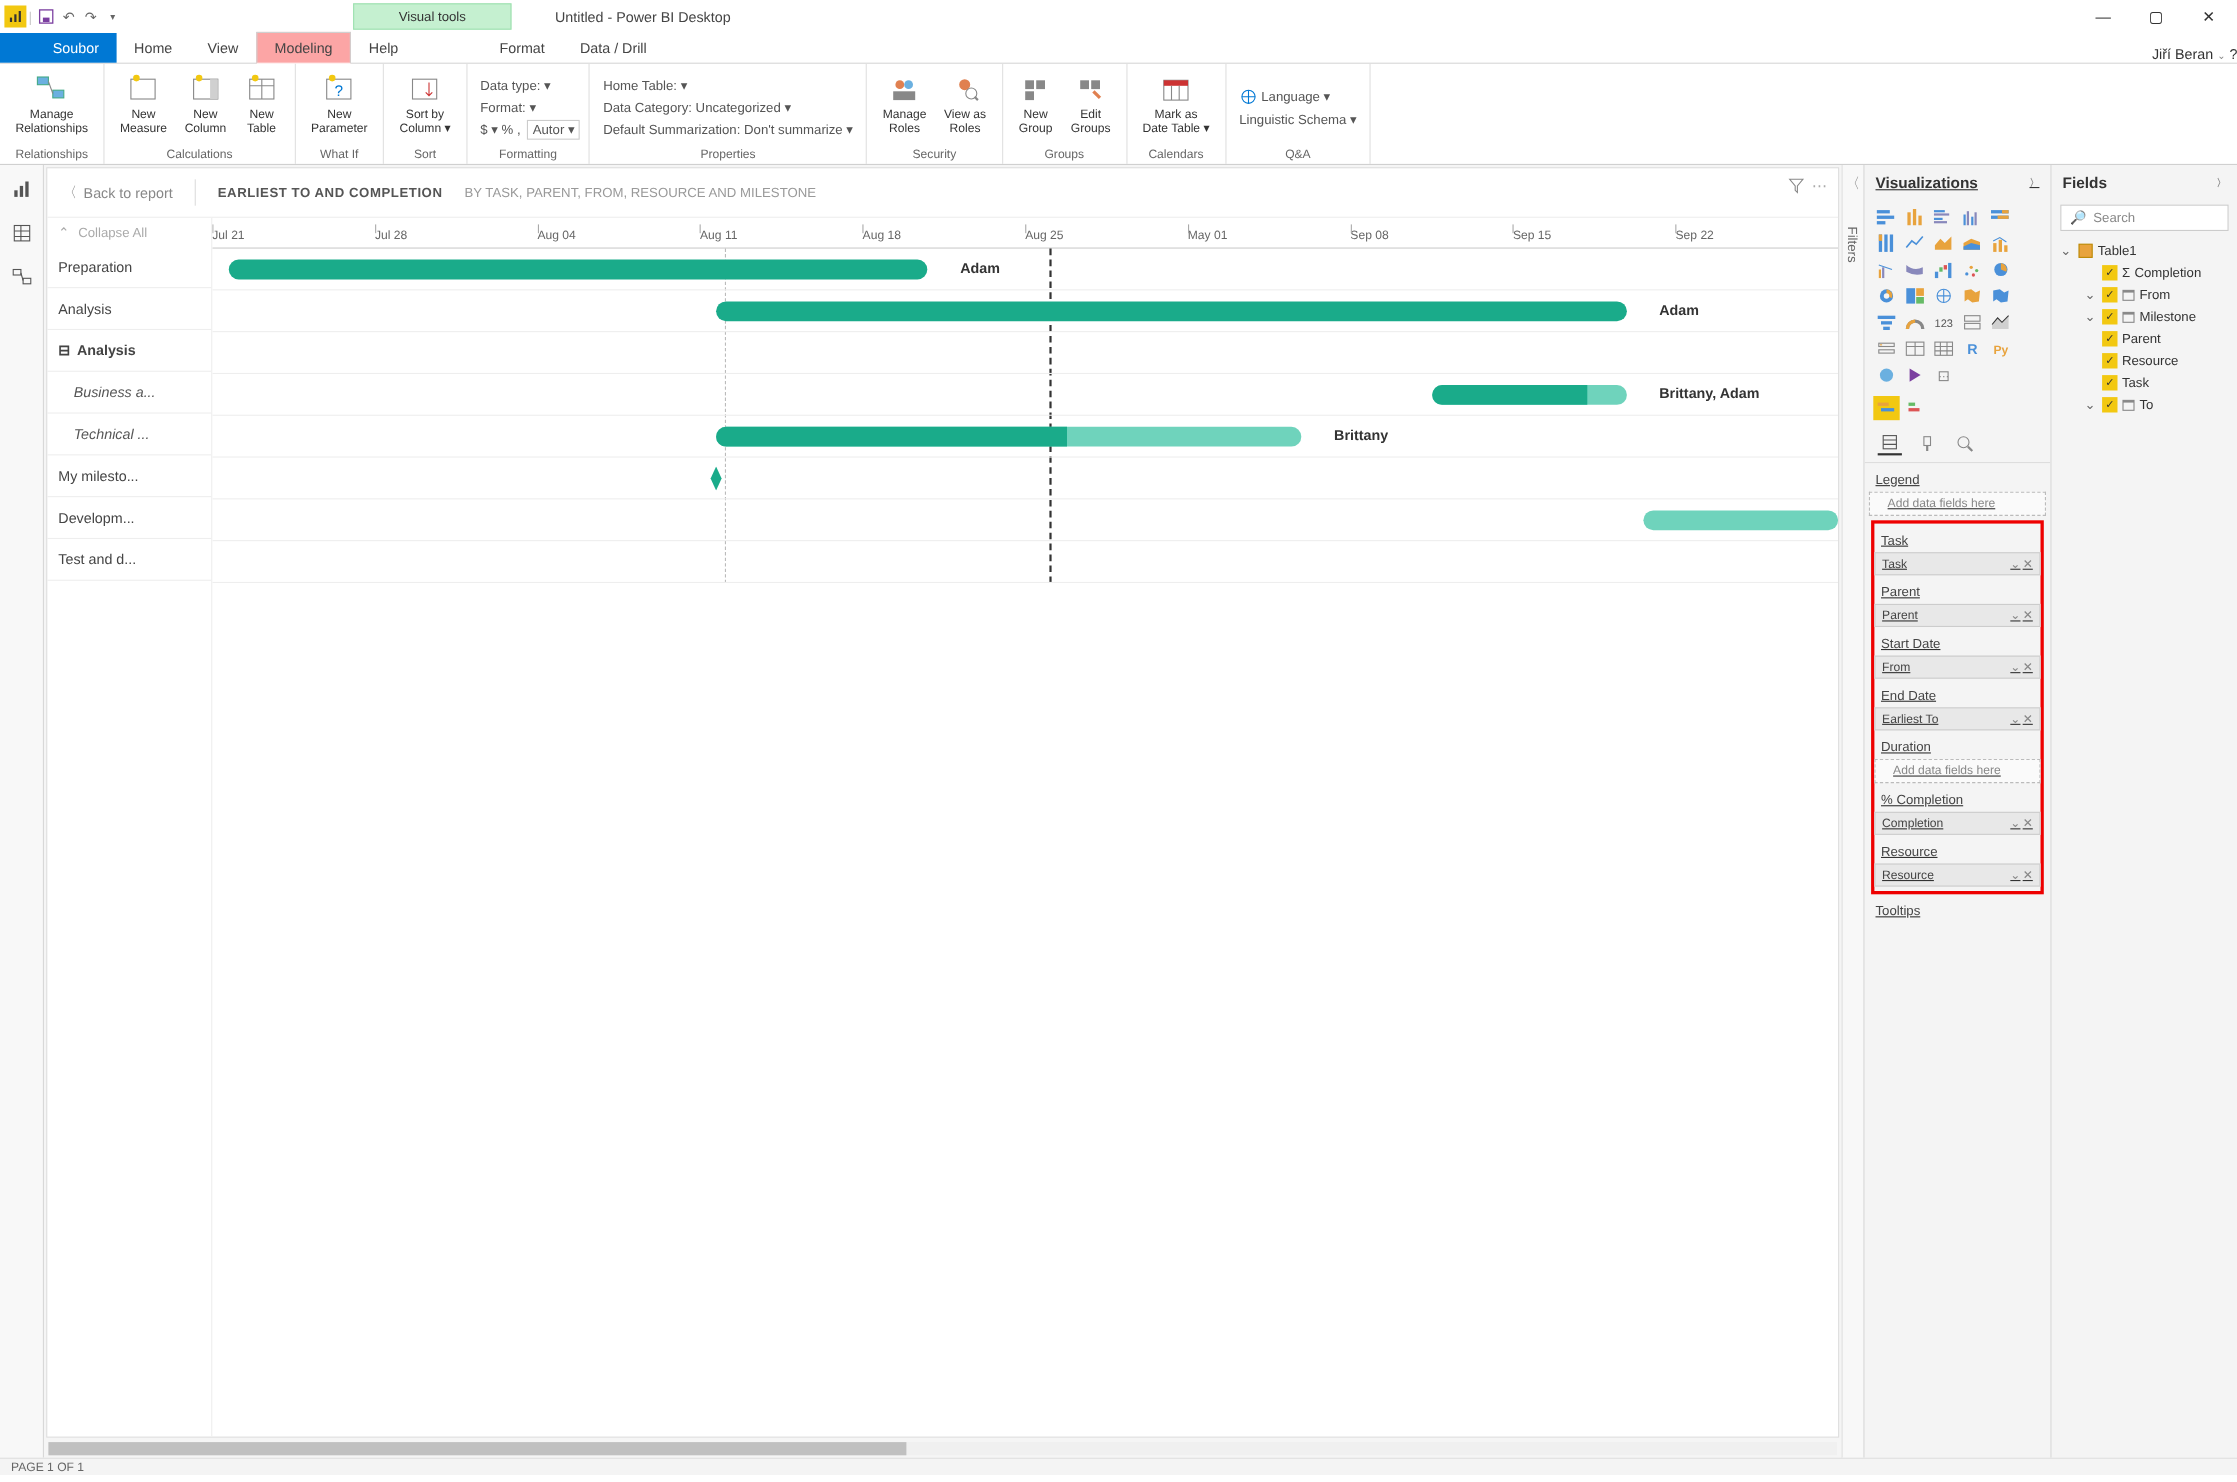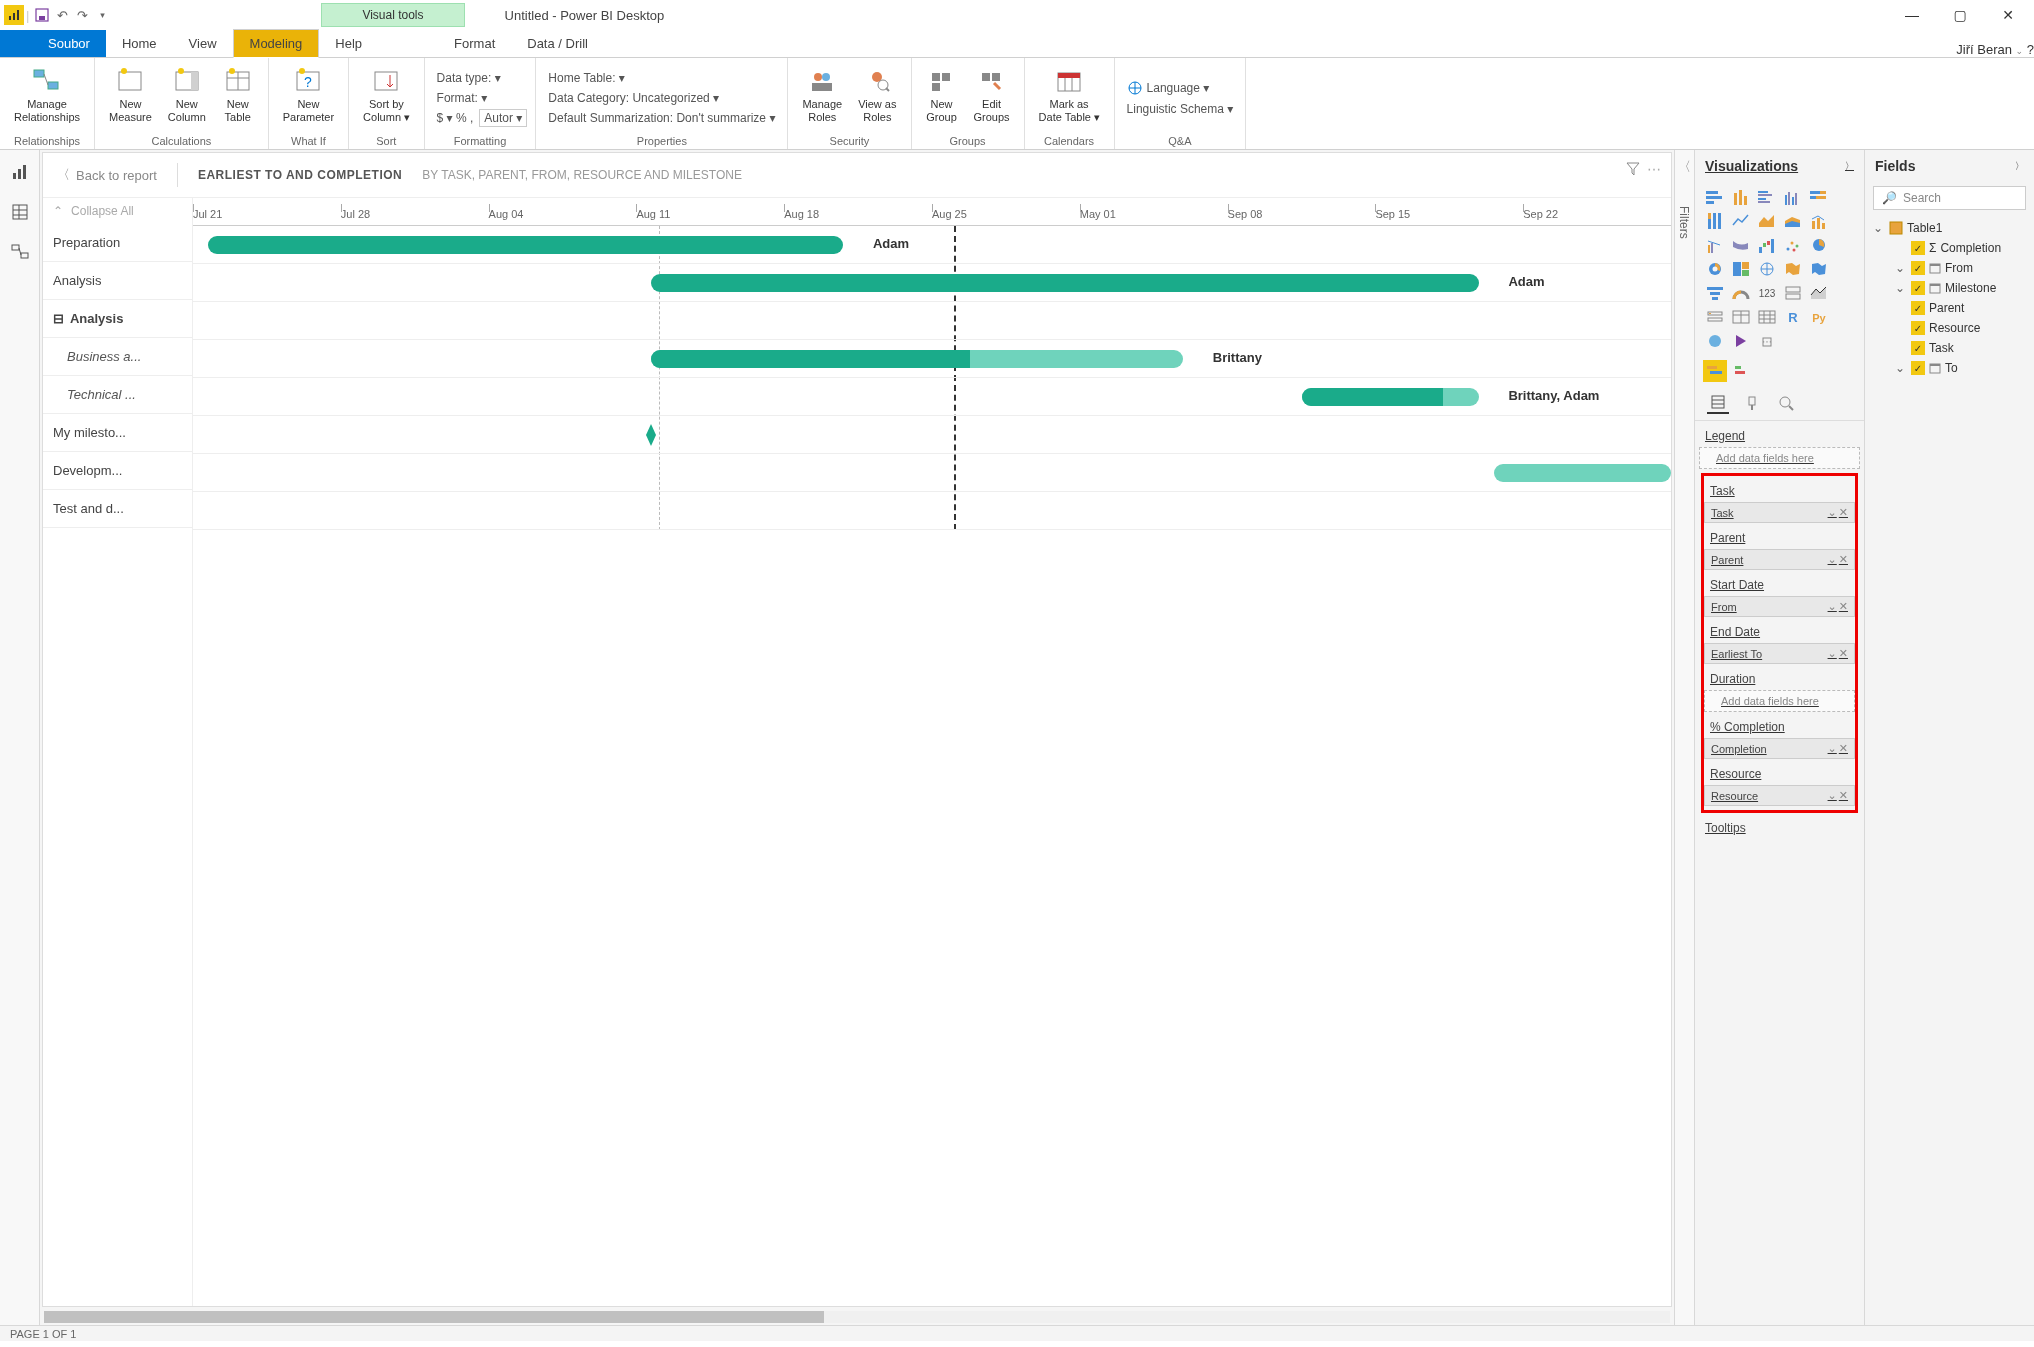--- a/index.html
+++ b/index.html
@@ -13,21 +13,21 @@
 .title-bar .visual-tools { margin-left: 210px; background: #c5f0d0; border: 1px solid #9de0b0; padding: 4px 40px; font-size: 12px; color: #333; }
 .title-bar .title { margin-left: 40px; font-size: 13px; color: #444; }
 .title-bar .spacer { flex: 1; }
 .title-bar .win-controls { display: flex; gap: 20px; margin-right: 8px; }
 .title-bar .win-btn { width: 28px; height: 28px; display: flex; align-items: center; justify-content: center; cursor: pointer; font-size: 14px; }
 
 
 .ribbon-tabs { height: 28px; display: flex; align-items: flex-end; border-bottom: 1px solid #d0d0d0; }
 .ribbon-tab { padding: 6px 16px; font-size: 13px; cursor: pointer; color: #444; }
 .ribbon-tab.file { background: #0078d4; color: #fff; padding-left: 48px; }
-.ribbon-tab.active { background: #eab308; border: 1px solid #d0d0d0; border-bottom: 1px solid #fff; margin-bottom: -1px; }
+.ribbon-tab.active { background: #fca5a5; border: 1px solid #d0d0d0; border-bottom: 1px solid #fff; margin-bottom: -1px; }
 .ribbon-tab.context { margin-left: 60px; }
 
 
 .ribbon-body { height: 92px; background: #fff; border-bottom: 1px solid #d0d0d0; display: flex; }
 .ribbon-group { border-right: 1px solid #e0e0e0; padding: 4px 8px 2px; display: flex; flex-direction: column; justify-content: space-between; }
 .ribbon-group-content { display: flex; gap: 4px; flex: 1; }
 .ribbon-group-label { font-size: 11px; color: #666; text-align: center; padding-top: 2px; }
 .ribbon-btn { display: flex; flex-direction: column; align-items: center; padding: 2px 6px; cursor: pointer; min-width: 40px; }
 .ribbon-btn .icon { width: 32px; height: 32px; display: flex; align-items: center; justify-content: center; }
 .ribbon-btn .lbl { font-size: 11px; text-align: center; line-height: 1.2; margin-top: 2px; }
@@ -434,30 +434,30 @@
               <div class="bar-row">
                   <div class="gantt-bar" style="left:1%;width:43%"></div>
                   <div class="bar-label" style="left:46%">Adam</div>
                 </div>
               <div class="bar-row">
                   <div class="gantt-bar" style="left:31%;width:56%"></div>
                   <div class="bar-label" style="left:89%">Adam</div>
                 </div>
               <div class="bar-row"></div>
               <div class="bar-row">
+                  <div class="gantt-bar light" style="left:75%;width:12%">
+                    <div class="progress" style="width:80%"></div>
+                  </div>
+                  <div class="bar-label" style="left:89%">Brittany, Adam</div>
+                </div>
+              <div class="bar-row">
                   <div class="gantt-bar light" style="left:31%;width:36%">
                     <div class="progress" style="width:60%"></div>
                   </div>
                   <div class="bar-label" style="left:69%">Brittany</div>
-                </div>
-              <div class="bar-row">
-                  <div class="gantt-bar light" style="left:75%;width:12%">
-                    <div class="progress" style="width:80%"></div>
-                  </div>
-                  <div class="bar-label" style="left:89%">Brittany, Adam</div>
                 </div>
               <div class="bar-row">
                   <div class="milestone" style="left:30.5%">
                     <svg width="14" height="22">
                       <path d="M7 0 L12 11 L7 22 L2 11 Z" fill="#1aab8a"></path>
                     </svg>
                   </div>
                 </div>
               <div class="bar-row">
                   <div class="gantt-bar light" style="left:88%;width:12%"></div>

